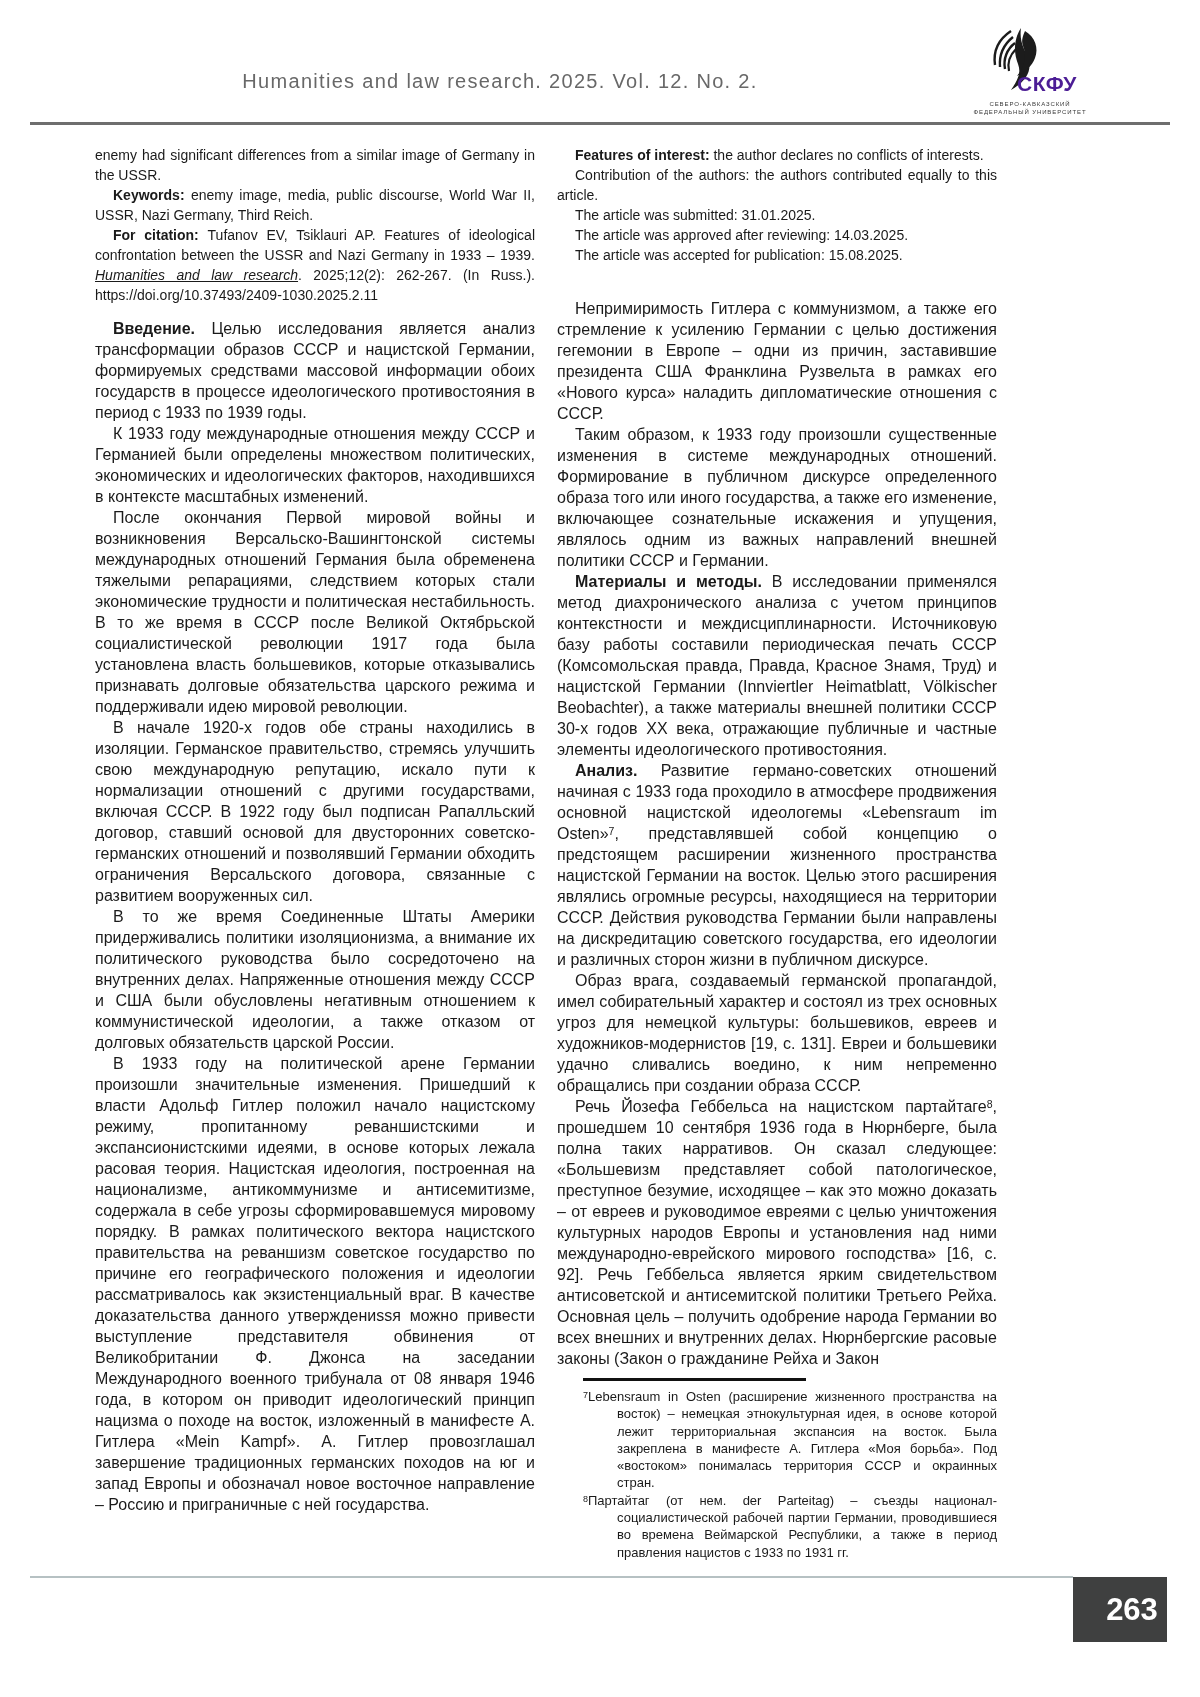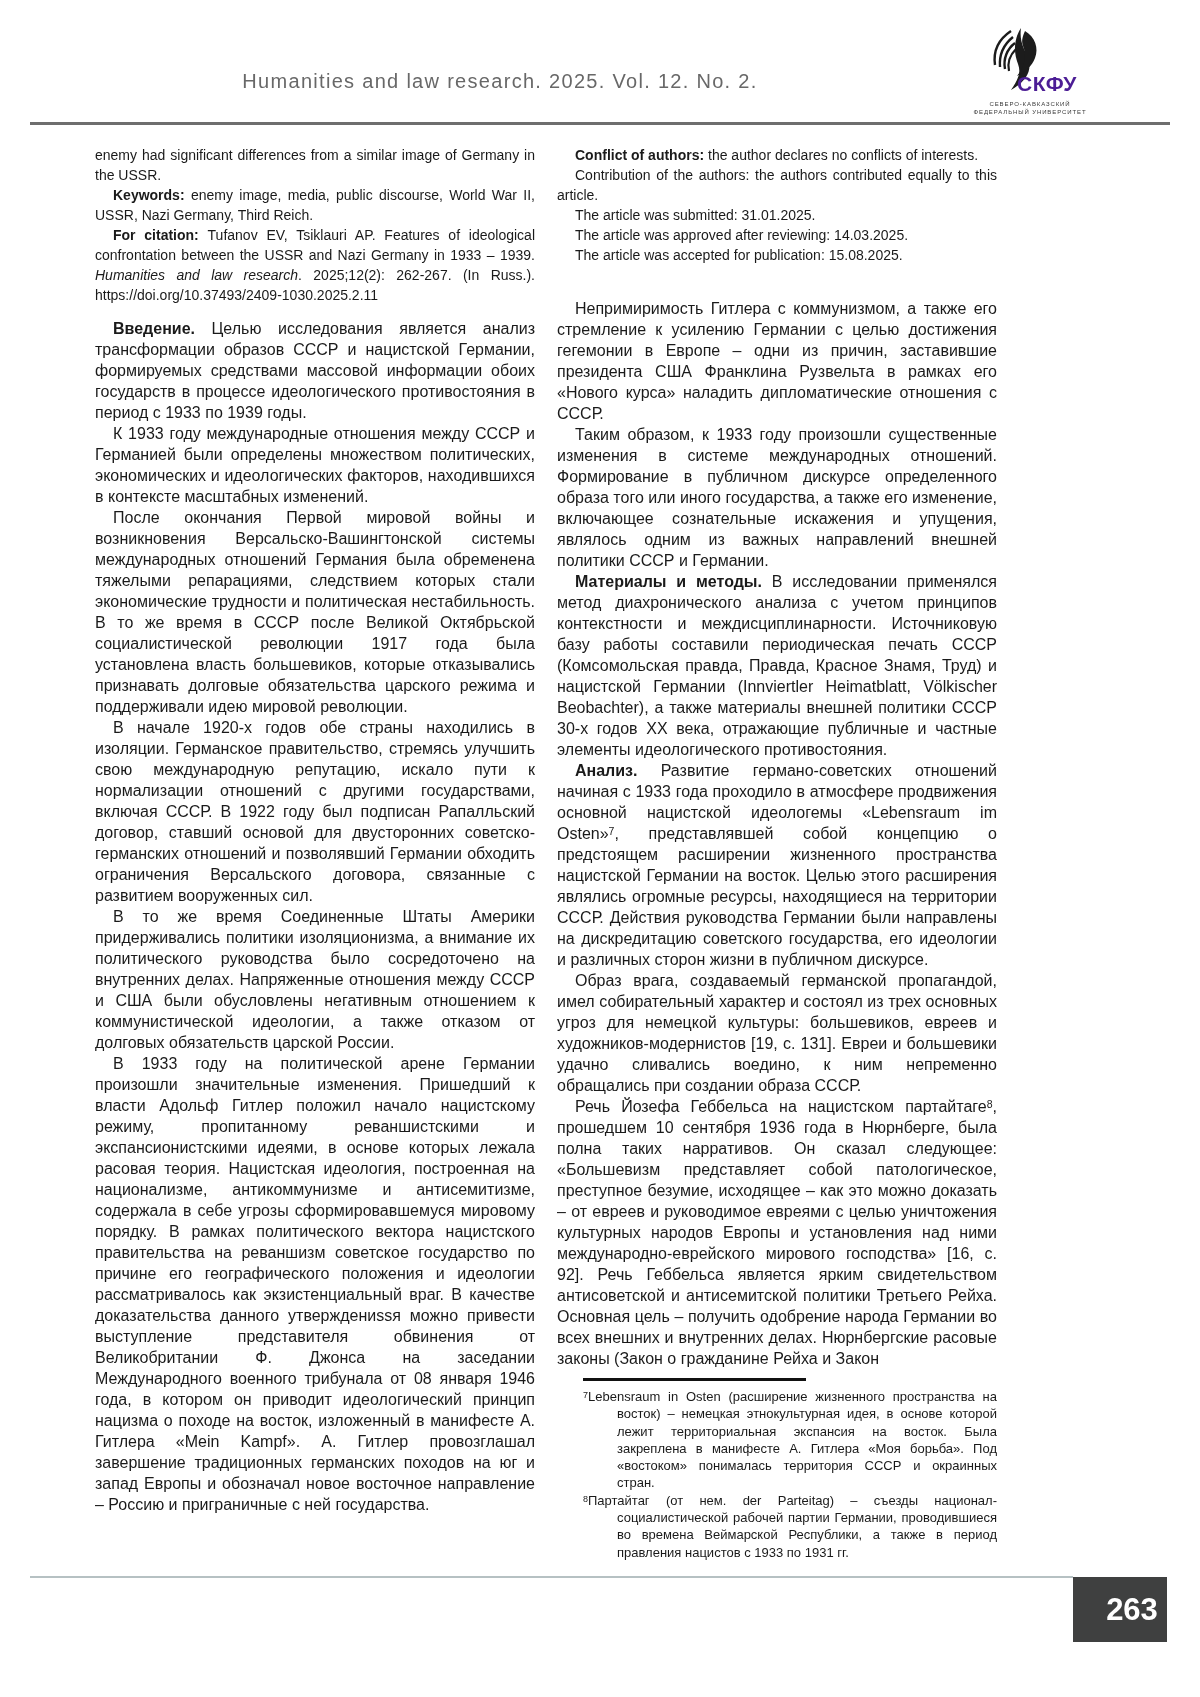--- a/index.html
+++ b/index.html
@@ -31,21 +31,21 @@
     position:absolute;top:145px;left:95px;width:902px;
     display:grid;grid-template-columns:440px 440px;column-gap:22px;
     align-content:start;
   }
   .col{min-width:0;}
   .para{margin:0;text-align:justify;}
   .meta .para{font-size:14px;line-height:20px;}
   .body-ru .para{font-size:16px;line-height:21px;}
   .indent{text-indent:18px;}
   .run-b{font-weight:bold;}
-  .run-i{font-style:italic;}
+  .run-i{font-style:italic;text-decoration:underline;}
   sup.sup{font-size:10.5px;line-height:0;vertical-align:4px;}
   .spacer-a{height:13px;}
   .spacer-b{height:33px;}
   
   .footnotes{margin-left:26px;margin-top:9px;}
   .footnote-divider{width:223px;height:3px;background:#111;margin-bottom:7px;}
   .footnote{
     margin:0;font-size:13px;line-height:17.3px;text-align:justify;
     padding-left:34px;text-indent:-34px;
   }
@@ -95,21 +95,21 @@
         <p class="para indent"><span class="run-b">Введение. </span><span>Целью исследования является анализ трансформации образов СССР и нацистской Германии, формируемых средствами массовой информации обоих государств в процессе идеологического противостояния в период с 1933 по 1939 годы.</span></p>
         <p class="para indent"><span>К 1933 году международные отношения между СССР и Германией были определены множеством политических, экономических и идеологических факторов, находившихся в контексте масштабных изменений.</span></p>
         <p class="para indent"><span>После окончания Первой мировой войны и возникновения Версальско-Вашингтонской системы международных отношений Германия была обременена тяжелыми репарациями, следствием которых стали экономические трудности и политическая нестабильность. В то же время в СССР после Великой Октябрьской социалистической революции 1917 года была установлена власть большевиков, которые отказывались признавать долговые обязательства царского режима и поддерживали идею мировой революции.</span></p>
         <p class="para indent"><span>В начале 1920-х годов обе страны находились в изоляции. Германское правительство, стремясь улучшить свою международную репутацию, искало пути к нормализации отношений с другими государствами, включая СССР. В 1922 году был подписан Рапалльский договор, ставший основой для двусторонних советско-германских отношений и позволявший Германии обходить ограничения Версальского договора, связанные с развитием вооруженных сил.</span></p>
         <p class="para indent"><span>В то же время Соединенные Штаты Америки придерживались политики изоляционизма, а внимание их политического руководства было сосредоточено на внутренних делах. Напряженные отношения между СССР и США были обусловлены негативным отношением к коммунистической идеологии, а также отказом от долговых обязательств царской России.</span></p>
         <p class="para indent"><span>В 1933 году на политической арене Германии произошли значительные изменения. Пришедший к власти Адольф Гитлер положил начало нацистскому режиму, пропитанному реваншистскими и экспансионистскими идеями, в основе которых лежала расовая теория. Нацистская идеология, построенная на национализме, антикоммунизме и антисемитизме, содержала в себе угрозы сформировавшемуся мировому порядку. В рамках политического вектора нацистского правительства на реваншизм советское государство по причине его географического положения и идеологии рассматривалось как экзистенциальный враг. В качестве доказательства данного утверждениssя можно привести выступление представителя обвинения от Великобритании Ф. Джонса на заседании Международного военного трибунала от 08 января 1946 года, в котором он приводит идеологический принцип нацизма о походе на восток, изложенный в манифесте А. Гитлера «Mein Kampf». А. Гитлер провозглашал завершение традиционных германских походов на юг и запад Европы и обозначал новое восточное направление – Россию и приграничные с ней государства.</span></p>
       </div>
   </div>
   <div class="col">
     <div class="meta">
-        <p class="para indent"><span class="run-b">Conflict of authors: </span><span>the author declares no conflicts of interests.</span></p>
+        <p class="para indent"><span class="run-b">Features of interest: </span><span>the author declares no conflicts of interests.</span></p>
         <p class="para indent"><span>Contribution of the authors: the authors contributed equally to this article.</span></p>
         <p class="para indent"><span>The article was submitted: 31.01.2025.</span></p>
         <p class="para indent"><span>The article was approved after reviewing: 14.03.2025.</span></p>
         <p class="para indent"><span>The article was accepted for publication: 15.08.2025.</span></p>
       </div>
     <div class="spacer-b"></div>
     <div class="body-ru">
         <p class="para indent"><span>Непримиримость Гитлера с коммунизмом, а также его стремление к усилению Германии с целью достижения гегемонии в Европе – одни из причин, заставившие президента США Франклина Рузвельта в рамках его «Нового курса» наладить дипломатические отношения с СССР.</span></p>
         <p class="para indent"><span>Таким образом, к 1933 году произошли существенные изменения в системе международных отношений. Формирование в публичном дискурсе определенного образа того или иного государства, а также его изменение, включающее сознательные искажения и упущения, являлось одним из важных направлений внешней политики СССР и Германии.</span></p>
         <p class="para indent"><span class="run-b">Материалы и методы. </span><span>В исследовании применялся метод диахронического анализа с учетом принципов контекстности и междисциплинарности. Источниковую базу работы составили периодическая печать СССР (Комсомольская правда, Правда, Красное Знамя, Труд) и нацистской Германии (Innviertler Heimatblatt, Völkischer Beobachter), а также материалы внешней политики СССР 30-х годов XX века, отражающие публичные и частные элементы идеологического противостояния.</span></p>

